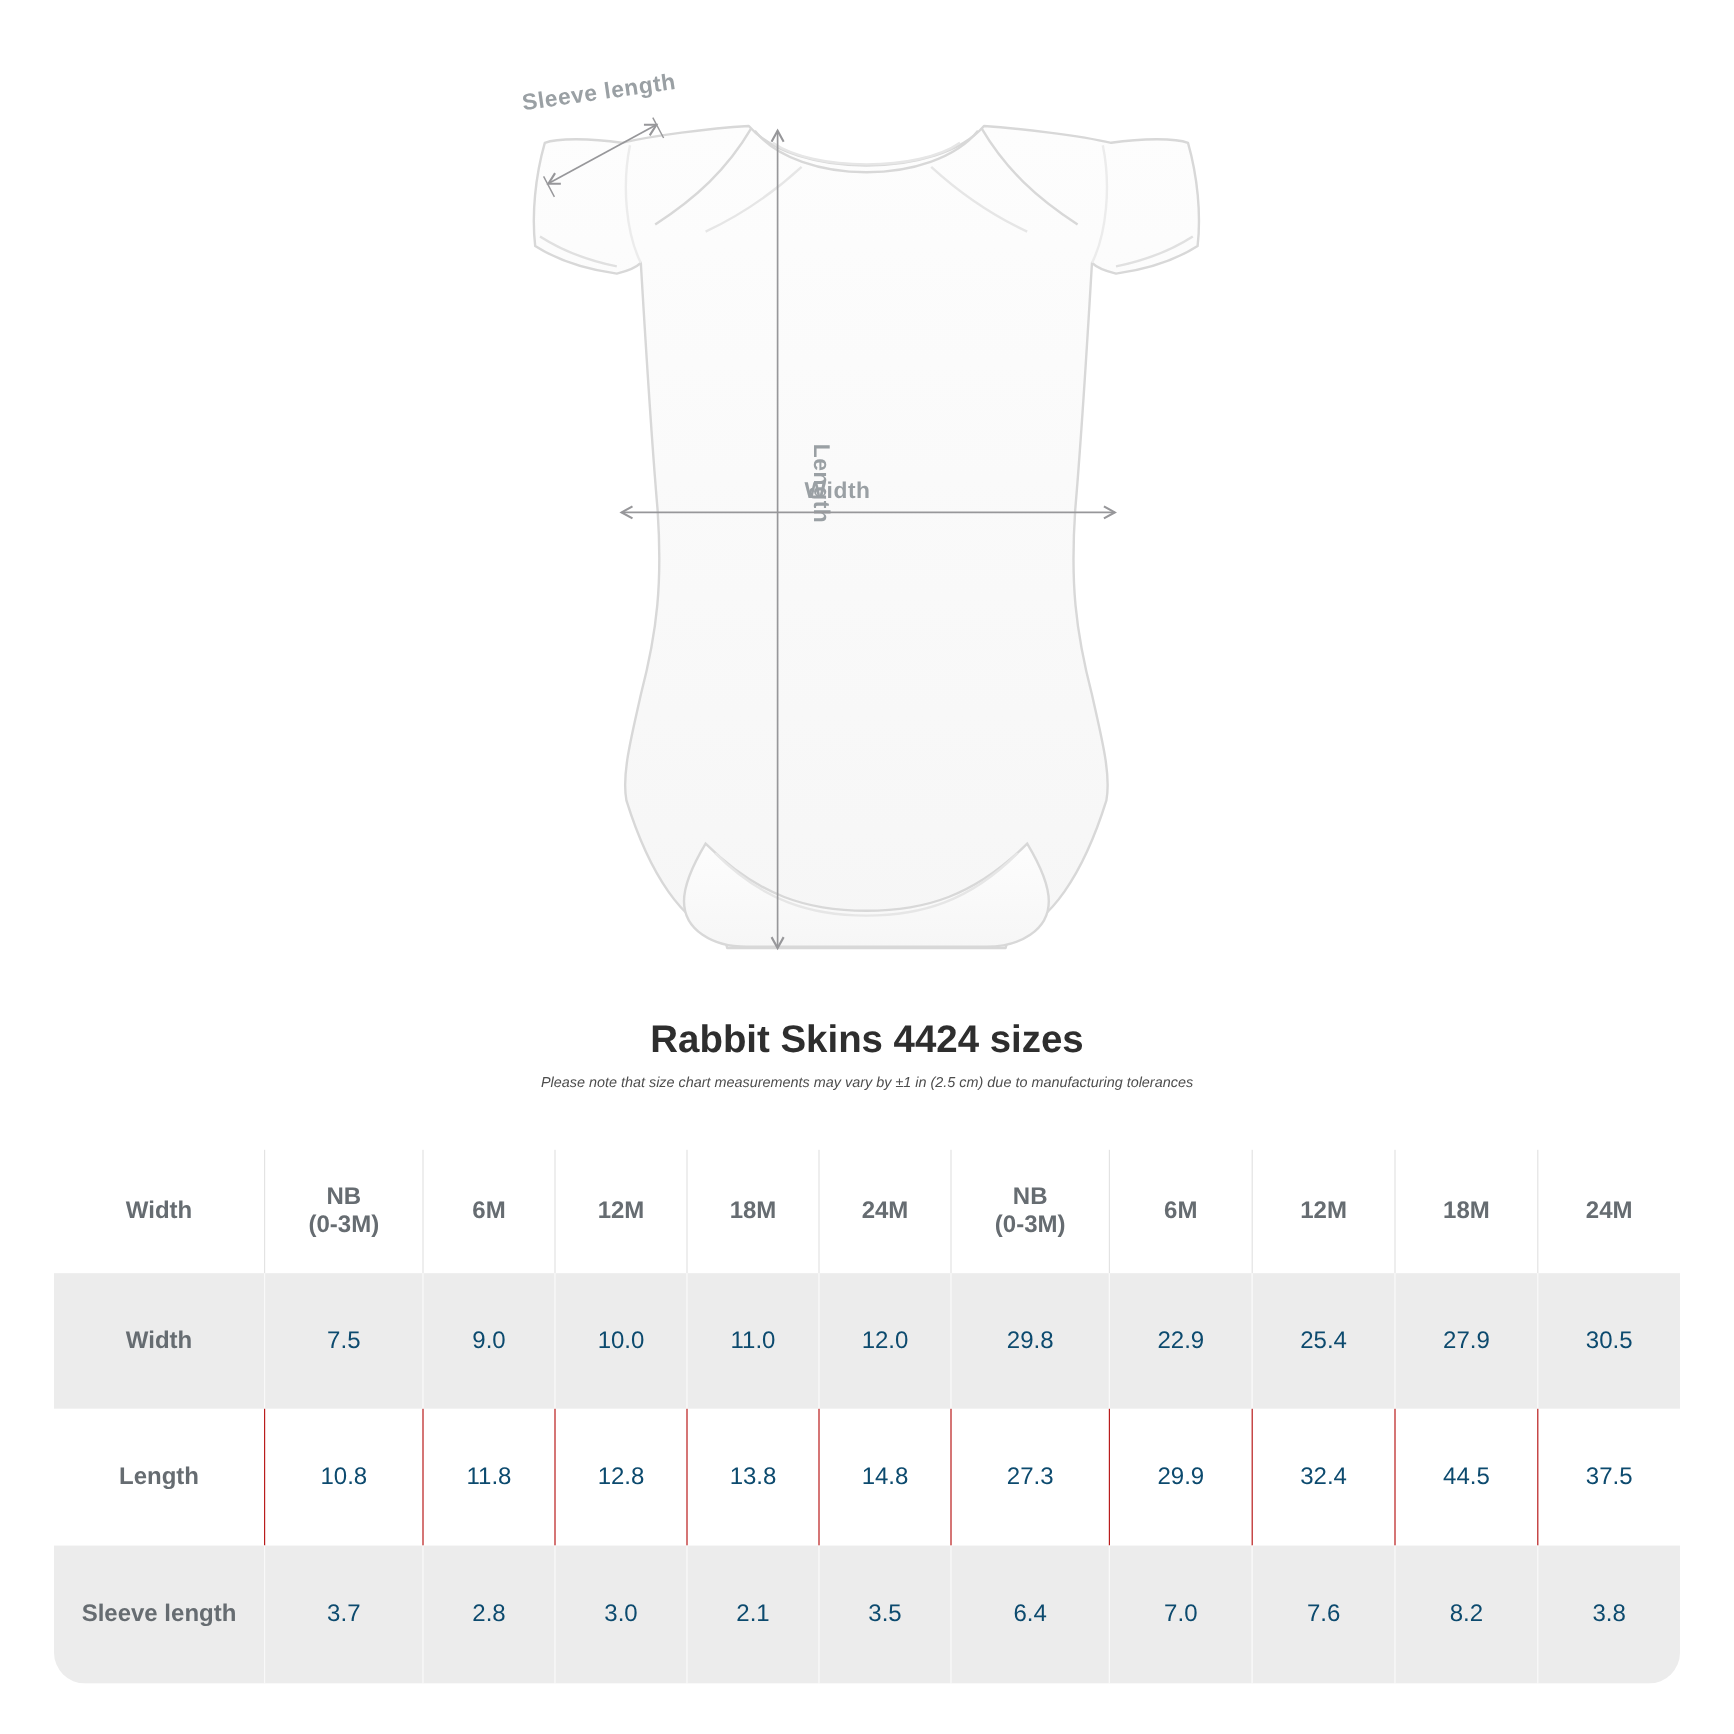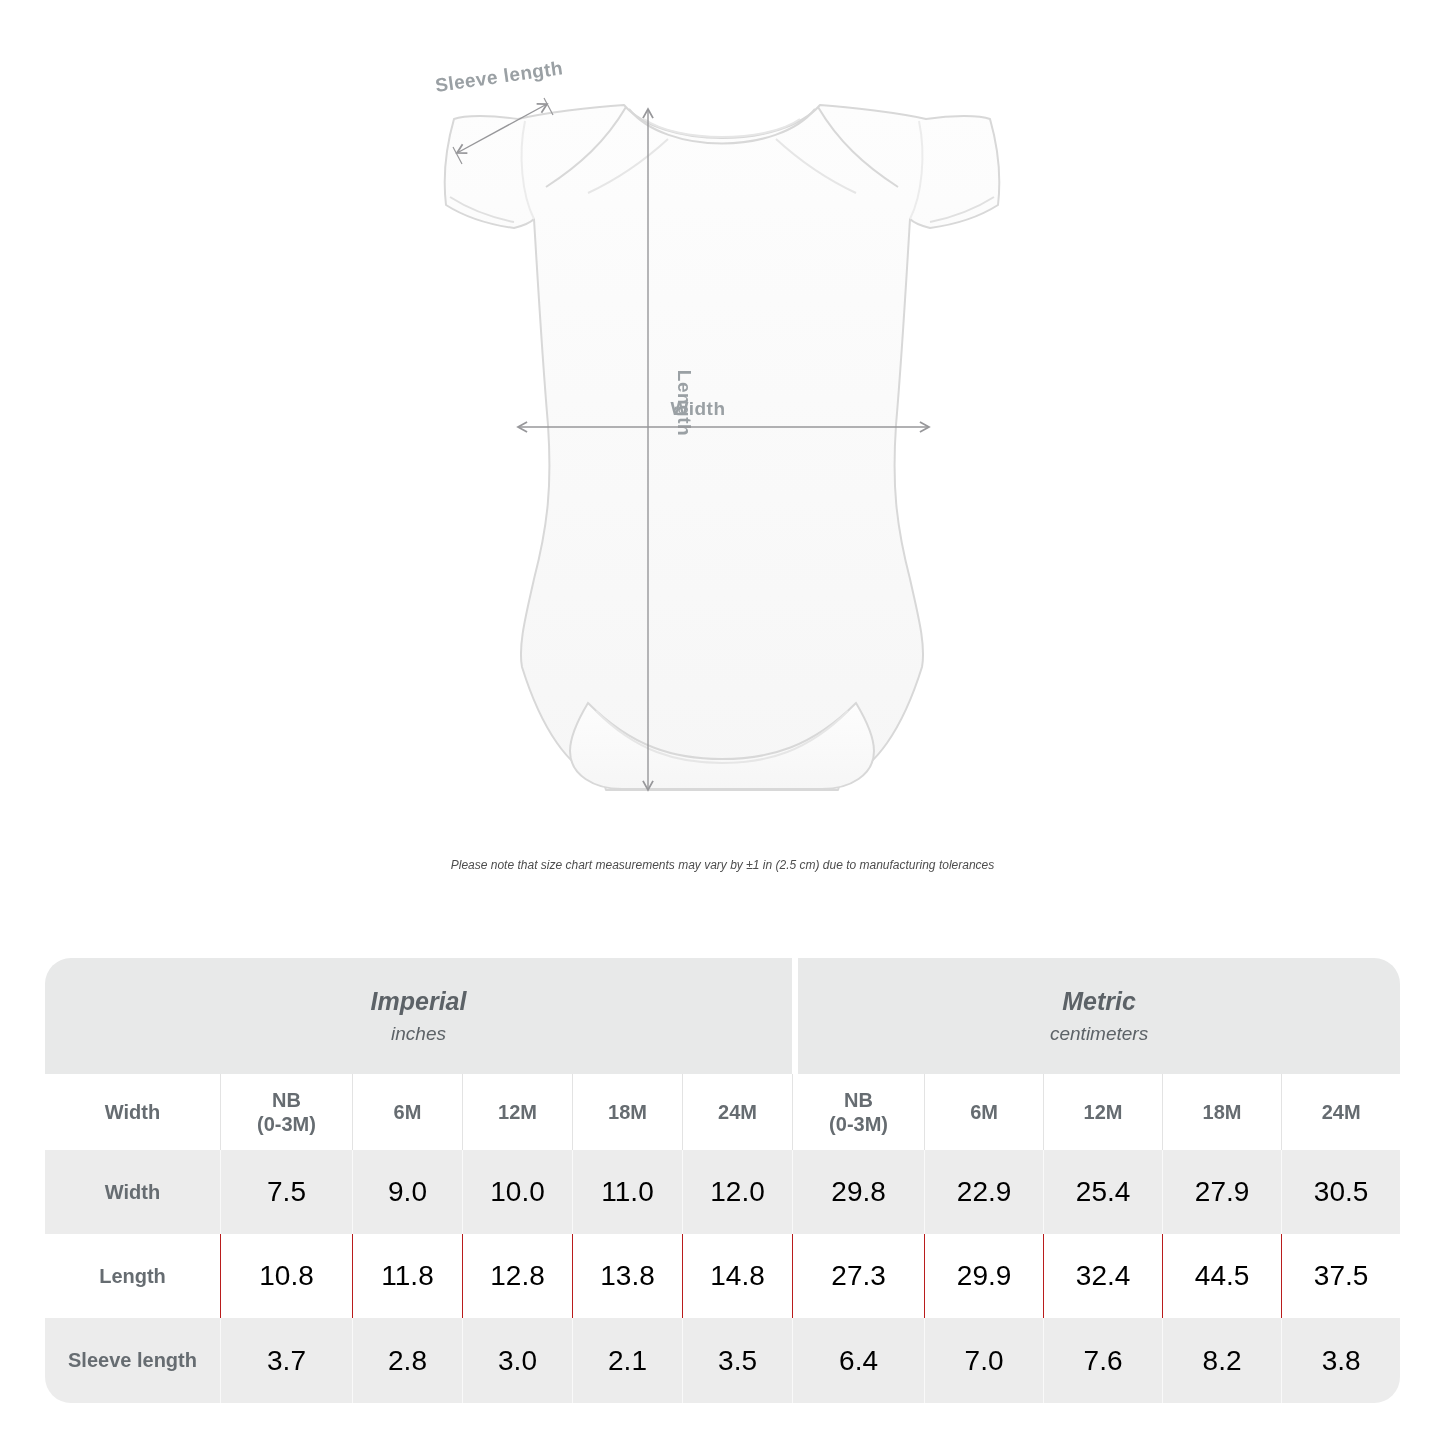--- a/index.html
+++ b/index.html
@@ -18,21 +18,21 @@
   
   #table-wrap{position:absolute;left:45px;top:958px;width:1355px;height:445px;border-radius:26px;overflow:hidden;}
   table{width:1355px;height:445px;table-layout:fixed;border-collapse:separate;border-spacing:0;}
   th,td{text-align:center;vertical-align:middle;padding:0;box-sizing:border-box;}
   tr.band-row th{background:#e8e9e9;height:116px;}
   th.metric-band{border-left:6px solid #ffffff;}
   .band-title{font-size:25px;font-weight:bold;font-style:italic;color:#5c6267;}
   .band-sub{font-size:19px;font-style:italic;color:#5c6267;margin-top:7px;font-weight:normal;}
   tr.header-row th{background:#ffffff;height:76px;font-size:20px;font-weight:bold;color:#666c71;white-space:pre-line;line-height:1.2;border-left:1px solid #e3e3e3;}
   tr.header-row th:first-child{border-left:none;}
-  tr.data-row td{font-size:28px;color:#000000;height:84px;}
+  tr.data-row td{font-size:20px;color:#0c4a6e;height:84px;}
   tr.data-row td.row-label{font-size:20px;font-weight:bold;color:#666c71;}
   tr.plain td{background:#ffffff;border-left:1px solid #b91c1c;}
   tr.stripe td{background:#ececec;border-left:1px solid #f9f9f9;}
   tr.data-row td:first-child{border-left:none;}
 </style>
 </head>
 <body>
 
 <div id="canvas">
 
@@ -95,49 +95,40 @@
     <line x1="88" y1="372" x2="499" y2="372" stroke="#97979a" stroke-width="1.4" marker-start="url(#arr)" marker-end="url(#arr)"></line>
     <text class="dim-label" x="268" y="360" text-anchor="middle">Width</text>
 
     <line x1="27" y1="98" x2="117" y2="49" stroke="#97979a" stroke-width="1.4" marker-start="url(#arr)" marker-end="url(#arr)"></line>
     <line x1="23" y1="92" x2="32" y2="109" stroke="#97979a" stroke-width="1.2"></line>
     <line x1="114" y1="43" x2="123" y2="60" stroke="#97979a" stroke-width="1.2"></line>
     <text class="dim-label" transform="translate(70,28) rotate(-8)" text-anchor="middle">Sleeve length</text>
   </svg>
 
   <div id="heading">
+    <h1 id="page-title">Rabbit Skins 4424 sizes</h1>
     <p id="page-subtitle">Please note that size chart measurements may vary by ±1 in (2.5 cm) due to manufacturing tolerances</p>
   </div>
 
   <div id="table-wrap">
     <table>
       <colgroup>
         <col style="width:175px">
           <col style="width:132px">
           <col style="width:110px">
           <col style="width:110px">
           <col style="width:110px">
           <col style="width:110px">
         <col style="width:132px">
           <col style="width:119px">
           <col style="width:119px">
           <col style="width:119px">
           <col style="width:119px">
       </colgroup>
       <tbody>
-          <tr class="band-row">
-        <th colspan="6" class="imperial-band">
-          <div class="band-title">Imperial</div>
-          <div class="band-sub">inches</div>
-        </th>
-        <th colspan="5" class="metric-band">
-          <div class="band-title">Metric</div>
-          <div class="band-sub">centimeters</div>
-        </th>
-      </tr>
       <tr class="header-row">
         <th>Width</th>
         <th>NB
 (0-3M)</th>
         <th>6M</th>
         <th>12M</th>
         <th>18M</th>
         <th>24M</th>
         <th>NB
 (0-3M)</th>

